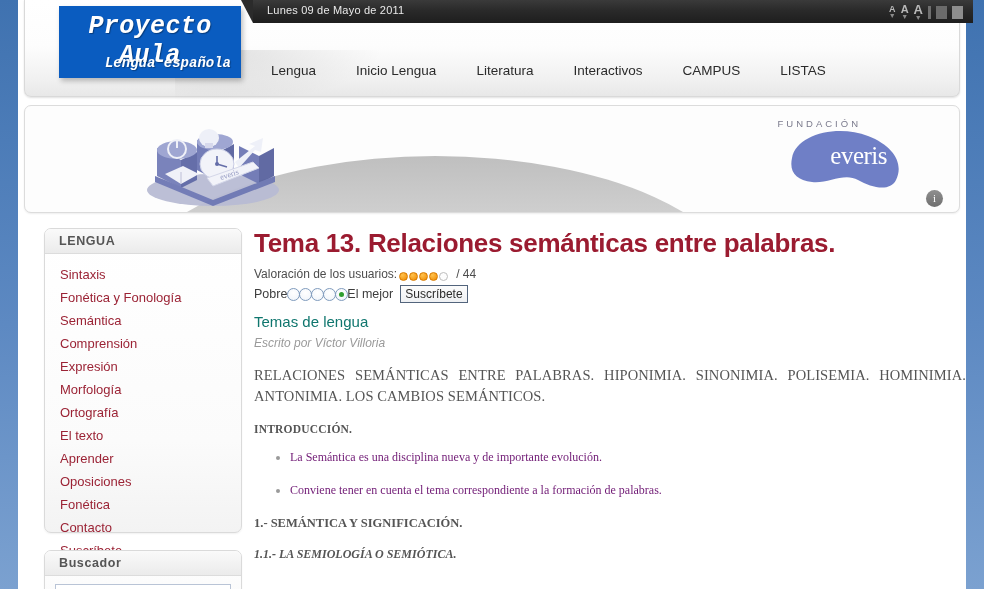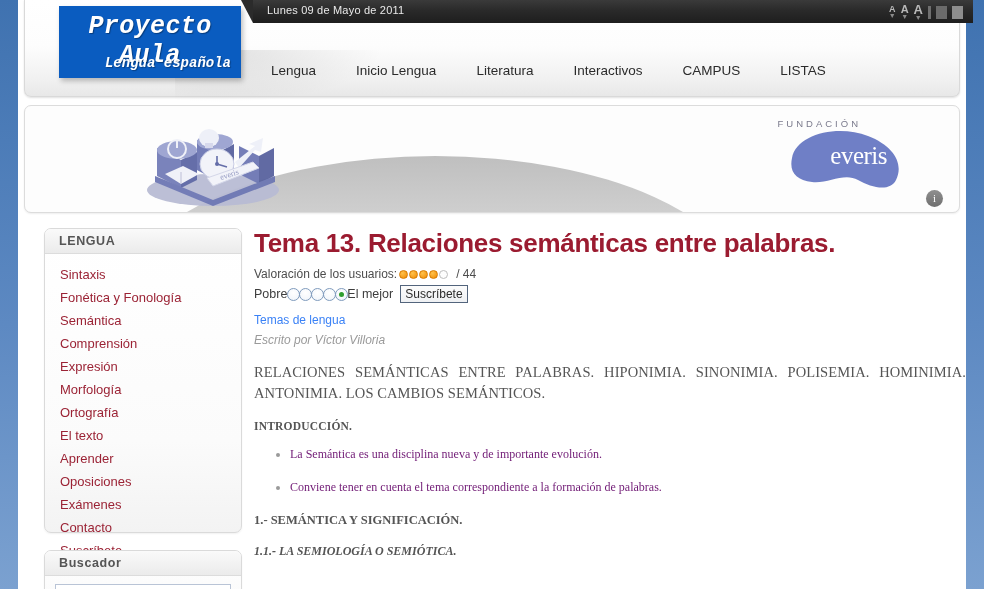--- a/index.html
+++ b/index.html
@@ -163,21 +163,21 @@
     font-family: "Liberation Sans", sans-serif;
   }
 
   
   .article { position:absolute; left: 236px; top: 228px; width: 712px; }
   .art-title {
     margin:0; font-size: 26px; font-weight: bold;
     color: #9b1b30; letter-spacing: -.3px;
     font-family: "Liberation Sans", sans-serif;
   }
-  .rating-line { margin-top: 8px; font-size: 12px; color:#4d4d4d; display:flex; align-items:center; gap:0; }
+  .rating-line { margin-top: 8px; font-size: 12px; color:#4d4d4d; display:flex; align-items:flex-end; gap:0; }
   .dots { display:inline-flex; gap:1px; margin: 0 4px 0 2px; align-items:center; }
   .dot { width:9px; height:9px; border-radius:50%; }
   .dot.full { background: radial-gradient(circle at 35% 30%, #ffc24d, #f08a00); border:1px solid #d87b00; }
   .dot.empty { background:#fdfdfd; border:1px solid #bdbdbd; }
   .ratio { margin-left:4px; color:#4d4d4d; }
 
   .vote-line { margin-top: 4px; font-size: 12.5px; color:#3d3d3d; display:flex; align-items:center; }
   .radios { display:inline-flex; align-items:center; }
   .radio {
     width:13px; height:13px; border-radius:50%;
@@ -192,21 +192,21 @@
   }
   .vote-btn {
     margin-left: 7px;
     border:1px solid #52647c;
     background: linear-gradient(to bottom,#fcfcfc,#eef0f3);
     font-size:12px; color:#2b2b2b;
     padding:1px 4px;
     font-family:"Liberation Sans", sans-serif;
   }
 
-  .cat-link { display:block; margin-top: 10px; font-size:12px; color:#3b82f6; text-decoration:none; }
+  .cat-link { display:block; margin-top: 10px; font-size:15px; color:#0f766e; text-decoration:none; }
   .byline { margin-top: 6px; font-size: 12px; font-style: italic; color: #9a9a9a; }
 
   .body-serif {
     font-family: "Liberation Serif", serif;
     color: #555;
   }
   .lead {
     font-size: 14.5px;
     line-height: 1.45;
     text-align: justify;
@@ -317,21 +317,21 @@
       <li><a href="#">Sintaxis</a></li>
       <li><a href="#">Fonética y Fonología</a></li>
       <li><a href="#">Semántica</a></li>
       <li><a href="#">Comprensión</a></li>
       <li><a href="#">Expresión</a></li>
       <li><a href="#">Morfología</a></li>
       <li><a href="#">Ortografía</a></li>
       <li><a href="#">El texto</a></li>
       <li><a href="#">Aprender</a></li>
       <li><a href="#">Oposiciones</a></li>
-      <li><a href="#">Exámenes</a></li>
+      <li><a href="#">Fonética</a></li>
       <li><a href="#">Contacto</a></li>
       <li><a href="#">Suscríbete</a></li>
     </ul>
   </div>
 
   <div class="side-mod" id="mod-buscador">
     <div class="mod-head">Buscador</div>
     <input class="search-field" type="text" placeholder="Google™ Custom Search" style="">
   </div>
 

